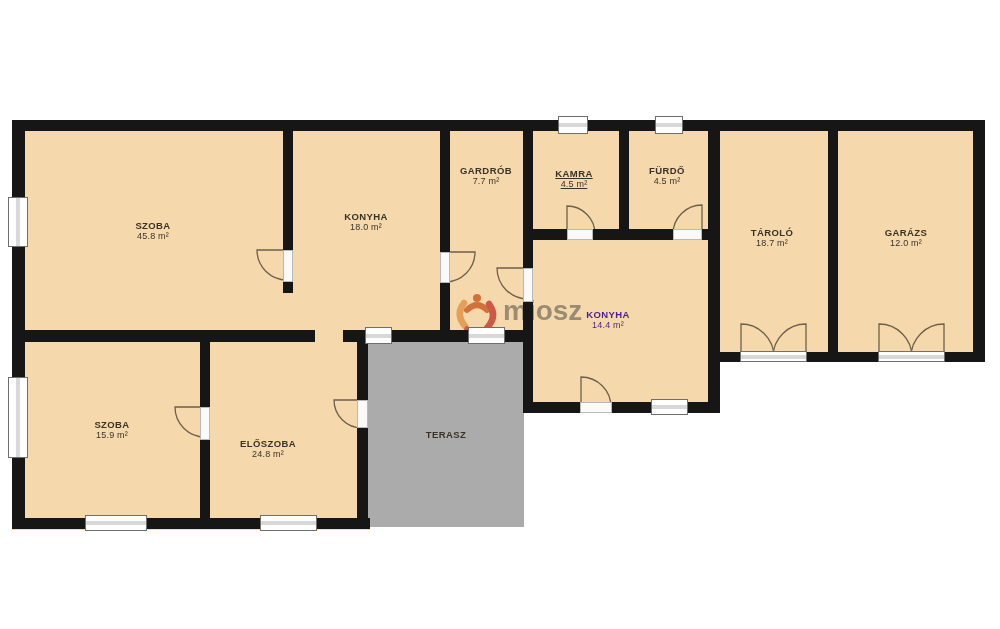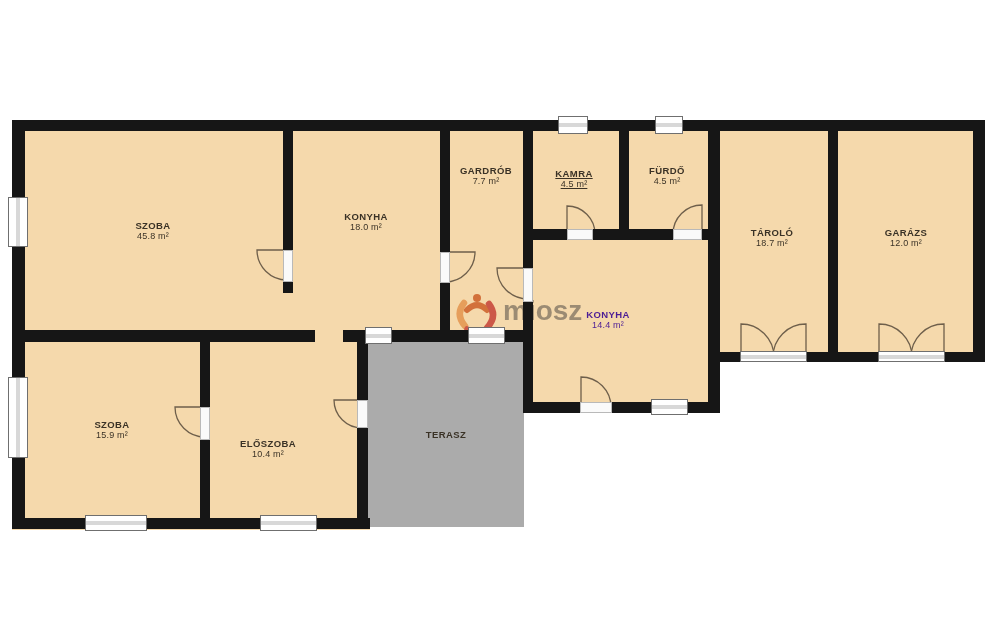--- a/index.html
+++ b/index.html
@@ -163,18 +163,18 @@
     <div class="room-label" style="left: 608px; top: 320px; color: #4c1d95;">
       <div class="rname">KONYHA</div>
       <div class="rarea">14.4 m²</div>
     </div>
     <div class="room-label" style="left: 112px; top: 430px; color: rgb(58, 50, 38);">
       <div class="rname">SZOBA</div>
       <div class="rarea">15.9 m²</div>
     </div>
     <div class="room-label" style="left: 268px; top: 430px; color: rgb(58, 50, 38); margin-top: 19px;">
       <div class="rname">ELŐSZOBA</div>
-      <div class="rarea">10.4 m²</div>
+      <div class="rarea">24.8 m²</div>
     </div>
     <div class="room-label" style="left: 446px; top: 434px; color: rgb(58, 50, 38);">
       <div class="rname">TERASZ</div>
     </div>
   </div>
 
 </body></html>

